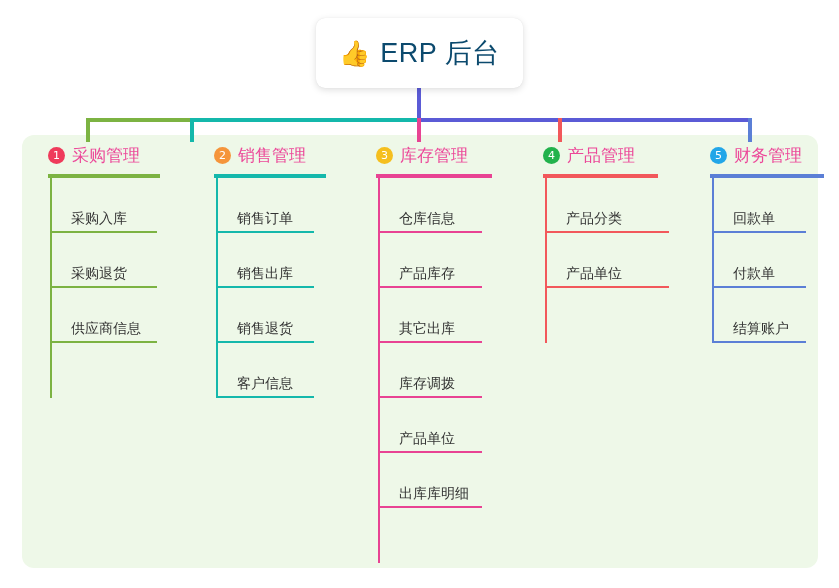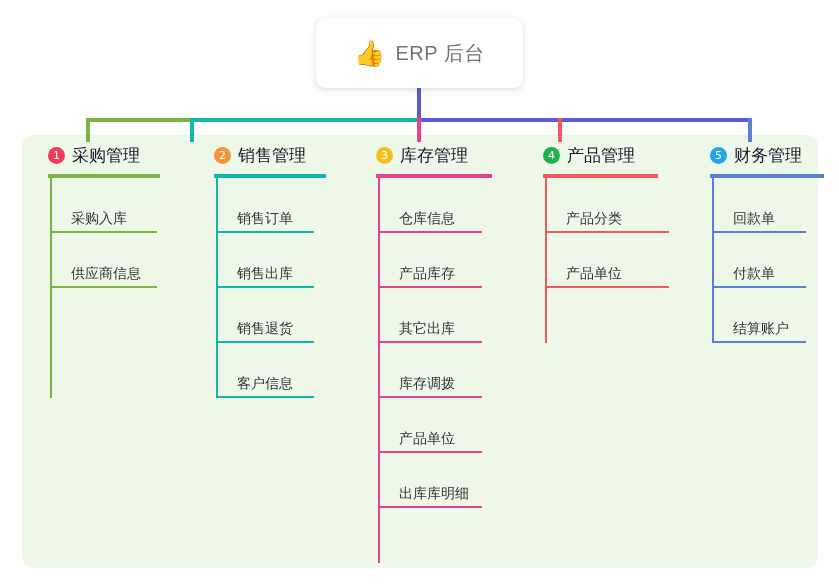--- a/index.html
+++ b/index.html
@@ -19,22 +19,22 @@
     width: 207px; height: 70px;
     background: #ffffff;
     border-radius: 9px;
     box-shadow: 0 2px 7px rgba(0,0,0,0.13), 0 0 1px rgba(0,0,0,0.10);
     display: flex; align-items: center; justify-content: center;
     gap: 10px;
     z-index: 5;
   }
   .title-emoji { font-size: 25px; line-height: 1; }
   .title-text {
-    font-size: 20px;
-    color: #737373;
+    font-size: 27px;
+    color: #0c4a6e;
     letter-spacing: 0.5px;
     white-space: nowrap;
   }
 
   
   .conn { position: absolute; z-index: 4; }
   .vtrunk {
     left: 417px; top: 86px;
     width: 4px; height: 34px;
   }
@@ -67,21 +67,21 @@
     border-radius: 50%;
     color: #ffffff;
     font-size: 11px;
     line-height: 17px;
     text-align: center;
     flex: 0 0 auto;
     font-family: "DejaVu Sans", sans-serif;
   }
   .head-label {
     font-size: 17px;
-    color: #0f172a;
+    color: #ec4899;
     white-space: nowrap;
   }
   .head-rule { height: 4px; margin-top: 6px; }
 
   .items { position: relative; padding-left: 18px; }
   .spine {
     position: absolute;
     left: 16px; top: 0;
     width: 2px;
   }
@@ -133,20 +133,24 @@
           <span class="head-label">采购管理</span>
         </div>
         <div class="head-rule" style="width: 112px; margin-left: 14px; background: rgb(124, 179, 66);"></div>
         <div class="items">
           <div class="spine" style="background: rgb(124, 179, 66); height: 220px;"></div>
           <div class="item">
             <span class="item-label">采购入库</span>
             <div class="item-rule" style="width: 105px; background: rgb(124, 179, 66);"></div>
           </div>
           <div class="item">
+            <span class="item-label">采购退货</span>
+            <div class="item-rule" style="width: 105px; background: rgb(124, 179, 66);"></div>
+          </div>
+          <div class="item">
             <span class="item-label">供应商信息</span>
             <div class="item-rule" style="width: 105px; background: rgb(124, 179, 66);"></div>
           </div>
         </div>
       </div>
       <div class="col" style="left: 200px;">
         <div class="col-head">
           <span class="badge" style="background: rgb(245, 149, 59);">2</span>
           <span class="head-label">销售管理</span>
         </div>

